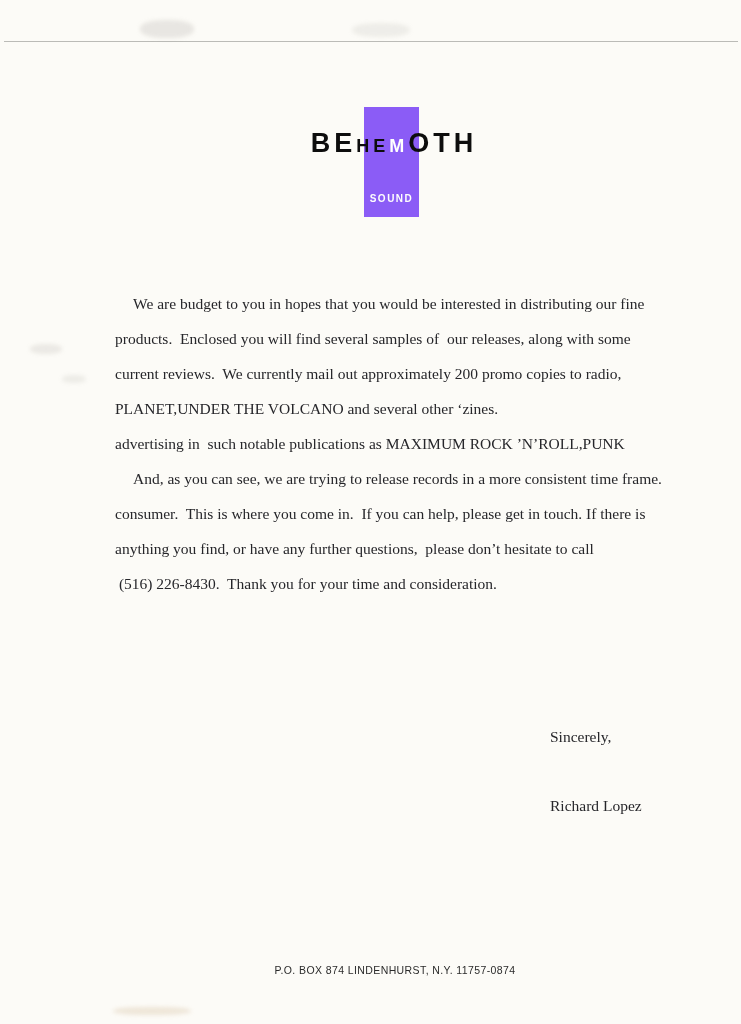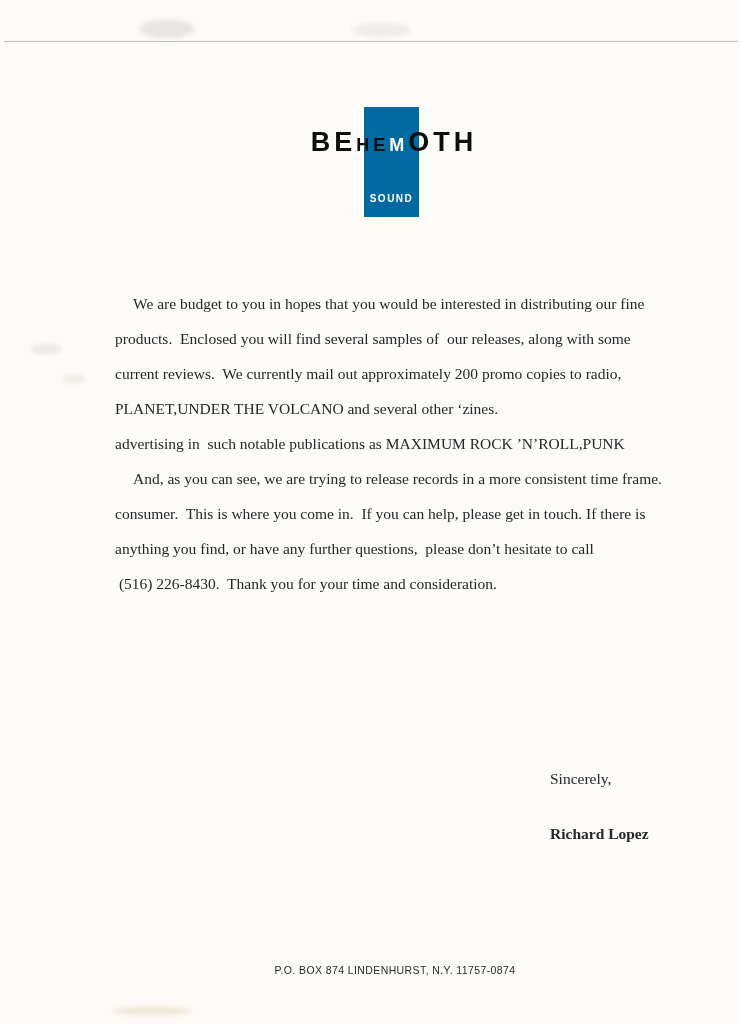--- a/index.html
+++ b/index.html
@@ -33,71 +33,71 @@
   .smudge-b { left: 352px; top: 23px; width: 58px; height: 14px; background: rgba(140,136,128,0.12); }
   .smudge-c { left: 30px;  top: 344px; width: 32px; height: 10px; background: rgba(120,118,112,0.13); }
   .smudge-d { left: 62px;  top: 375px; width: 24px; height: 8px;  background: rgba(120,118,112,0.11); }
   .smudge-e { left: 113px; top: 1007px; width: 78px; height: 8px; background: rgba(205,175,135,0.28); }
 
   
   .logo-bar {
     position: absolute;
     left: 364px; top: 107px;
     width: 55px; height: 110px;
-    background: #0369a1;
+    background: #8b5cf6;
     z-index: 1;
     padding-left: 24px;
   }
   .logo-sound {
     position: absolute;
     left: 0; bottom: 13px;
     width: 100%;
     text-align: center;
     font-family: "Liberation Sans", sans-serif;
     font-weight: bold;
     font-size: 10px;
     letter-spacing: 1.5px;
     color: #fdfdfd;
   }
   .wordmark {
     position: absolute;
-    left: 394px; top: 124px;
+    left: 394px; top: 132px;
     transform: translateX(-50%);
     z-index: 2;
     white-space: nowrap;
     font-family: "Liberation Sans", sans-serif;
     font-weight: 700;
     letter-spacing: 4px;
     color: #0d0d0d;
-    line-height: 37px;
+    line-height: 22px;
   }
   .wm-large { font-size: 27px; }
   .wm-small { font-size: 18px; }
   .wm-inverse { font-size: 18px; color: #ffffff; }
 
   
   .letter-body {
     position: absolute;
     left: 115px; top: 286px;
     width: 575px;
     font-size: 15.5px;
     line-height: 35px;
     color: #26262a;
   }
   .line { white-space: pre; height: 35px; }
   .indent { text-indent: 18px; }
 
   .closing {
     position: absolute;
-    left: 550px; top: 768px;
+    left: 550px; top: 726px;
     font-size: 15.5px;
     line-height: 22px;
     color: #26262a;
   }
-  .closing .sig { margin-top: 33px; font-weight: bold; }
+  .closing .sig { margin-top: 47px; }
 
   .footer {
     position: absolute;
     left: 45px; top: 964px;
     width: 700px;
     text-align: center;
     font-family: "Liberation Sans", sans-serif;
     font-size: 10.5px;
     letter-spacing: 0.4px;
     color: #2b2b2b;

